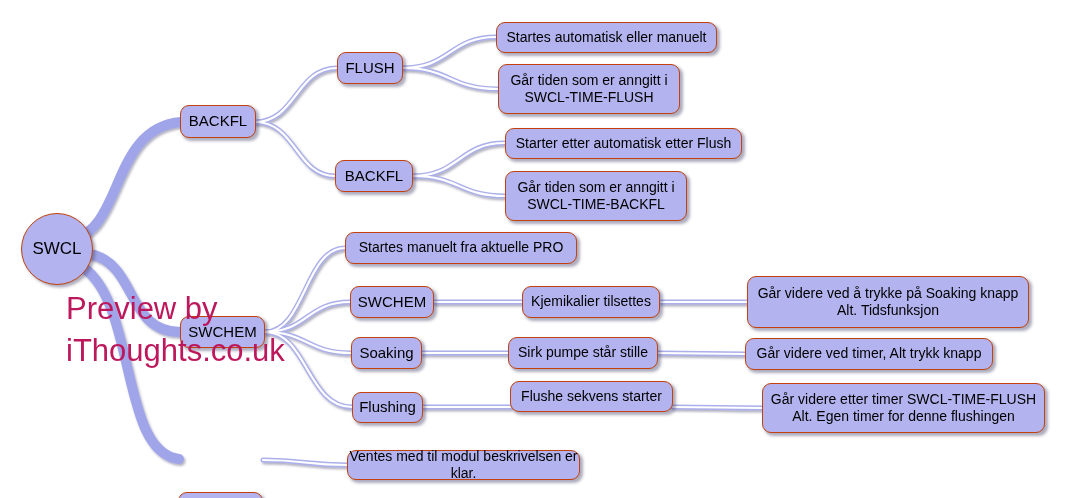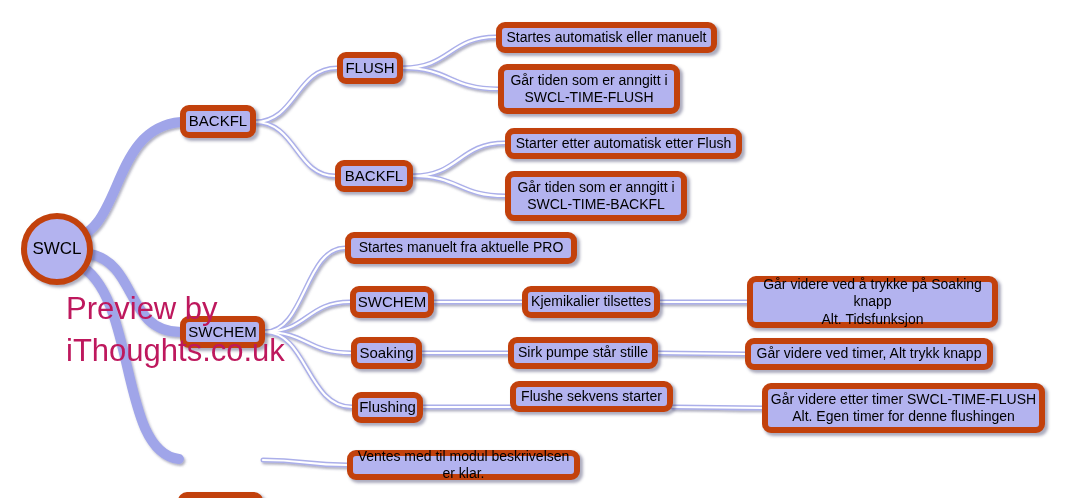--- a/index.html
+++ b/index.html
@@ -11,21 +11,21 @@
     font-family:"Liberation Sans", sans-serif;
   }
   #connector-layer{position:absolute;left:0;top:0;z-index:1;}
   .branch{stroke:#a0a5e9;stroke-width:10;fill:none;stroke-linecap:round;}
   .co{stroke:#abafea;stroke-width:5;fill:none;stroke-linecap:round;}
   .ci{stroke:#ffffff;stroke-width:2.2;fill:none;stroke-linecap:round;}
   .node{
     position:absolute;z-index:2;
     display:flex;align-items:center;justify-content:center;
     background:#b3b3ef;
-    border:6px solid #c2410c;
+    border:1px solid #c2410c;
     border-radius:9px;
     box-shadow:2.5px 2.5px 3px rgba(70,70,110,0.45);
     font-size:14px;color:#000;
     text-align:center;white-space:pre-line;
     line-height:1.25;
     box-sizing:border-box;
     cursor:default;
   }
   .topic{font-size:15px;}
   #root{left:21px;top:213px;width:72px;height:72px;border-radius:50%;font-size:17px;}
@@ -33,21 +33,21 @@
   #n-flush{left:337px;top:52px;width:66px;height:32px;}
   #l-flush1{left:496px;top:22px;width:221px;height:31px;}
   #l-flush2{left:498px;top:64px;width:182px;height:50px;}
   #n-backfl2{left:335px;top:160px;width:78px;height:32px;}
   #l-backfl1{left:505px;top:128px;width:237px;height:31px;}
   #l-backfl2{left:505px;top:171px;width:182px;height:50px;}
   #n-swchem1{left:180px;top:316px;width:85px;height:32px;}
   #l-pro{left:345px;top:232px;width:232px;height:32px;}
   #n-swchem2{left:350px;top:286px;width:84px;height:32px;}
   #n-kjemik{left:522px;top:286px;width:138px;height:32px;}
-  #l-soakknapp{left:747px;top:276px;width:251px;height:52px;}
+  #l-soakknapp{left:747px;top:276px;width:282px;height:52px;}
   #n-soaking{left:351px;top:337px;width:71px;height:32px;}
   #n-sirk{left:508px;top:337px;width:150px;height:32px;}
   #l-timer{left:745px;top:338px;width:248px;height:32px;}
   #n-flushing{left:352px;top:392px;width:71px;height:31px;}
   #n-flushe{left:510px;top:381px;width:163px;height:31px;}
   #l-flushtimer{left:762px;top:383px;width:283px;height:50px;}
   #n-fwchem{left:178px;top:444px;width:85px;height:32px;margin-top:48px;}
   #l-ventes{left:347px;top:450px;width:233px;height:30px;}
   #watermark{
     position:absolute;z-index:3;

